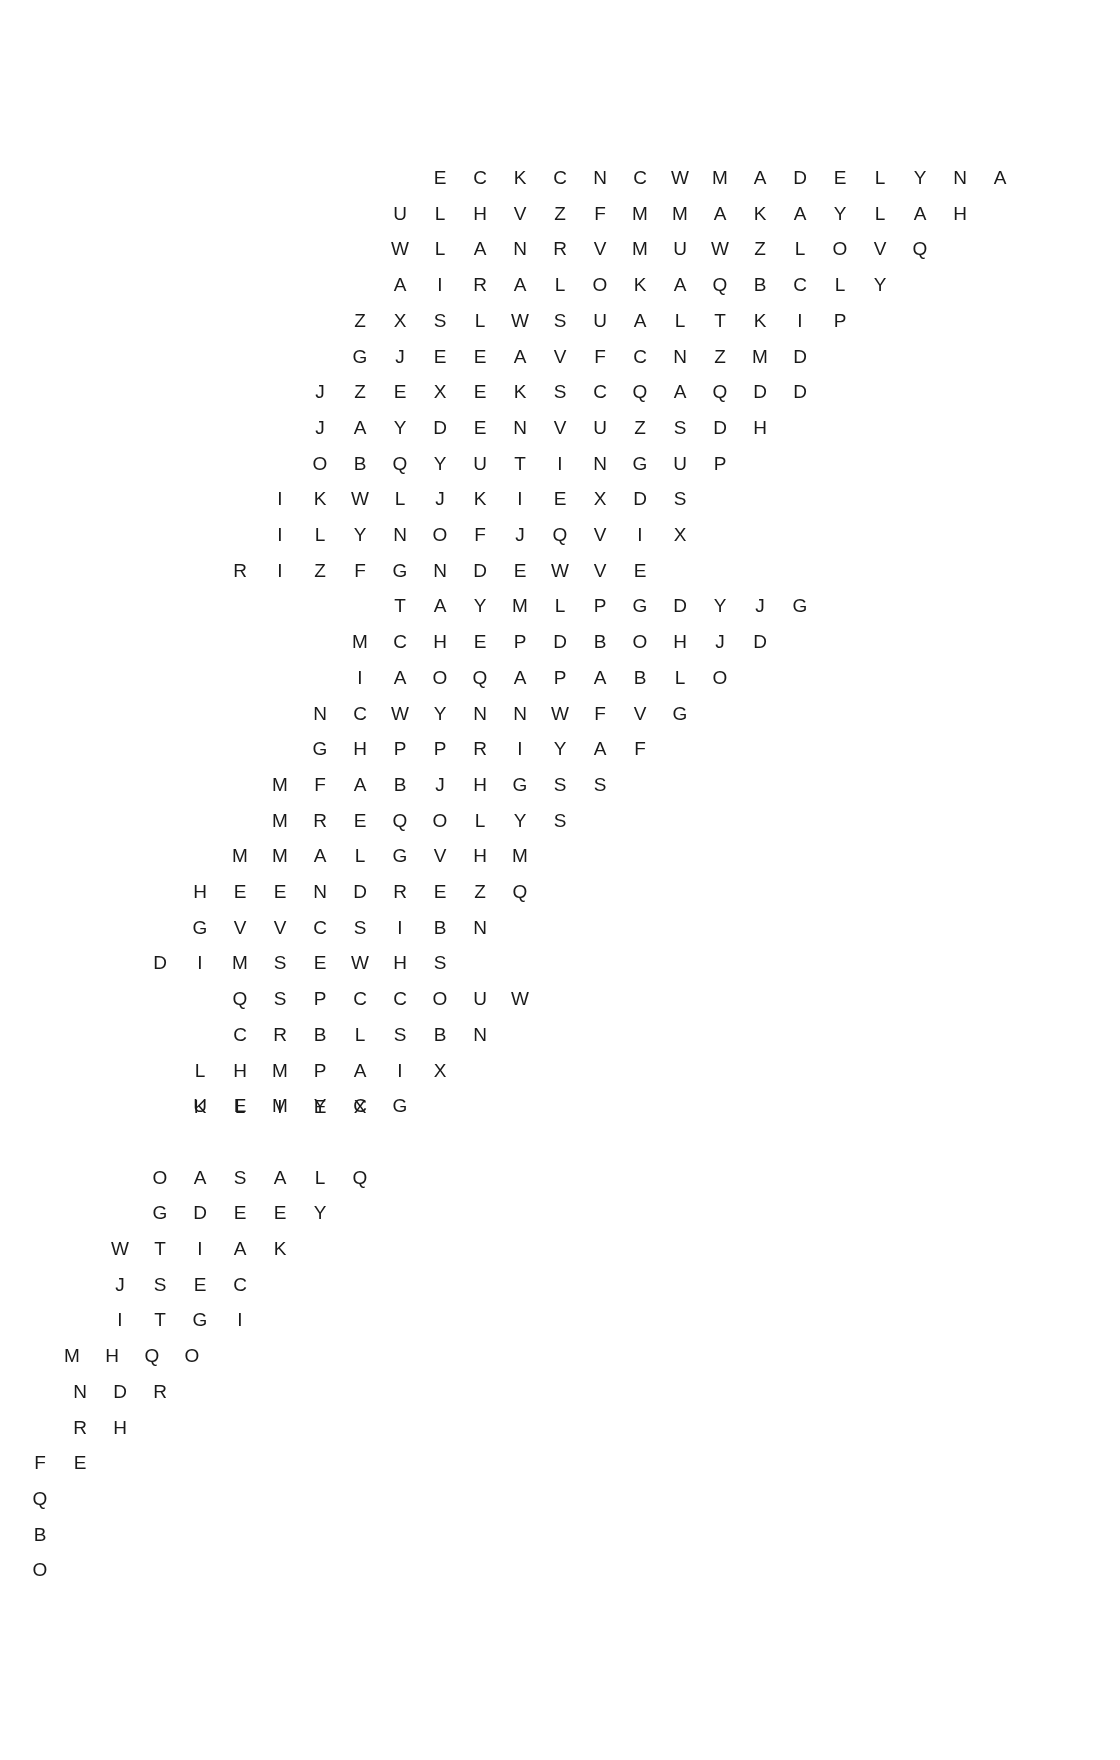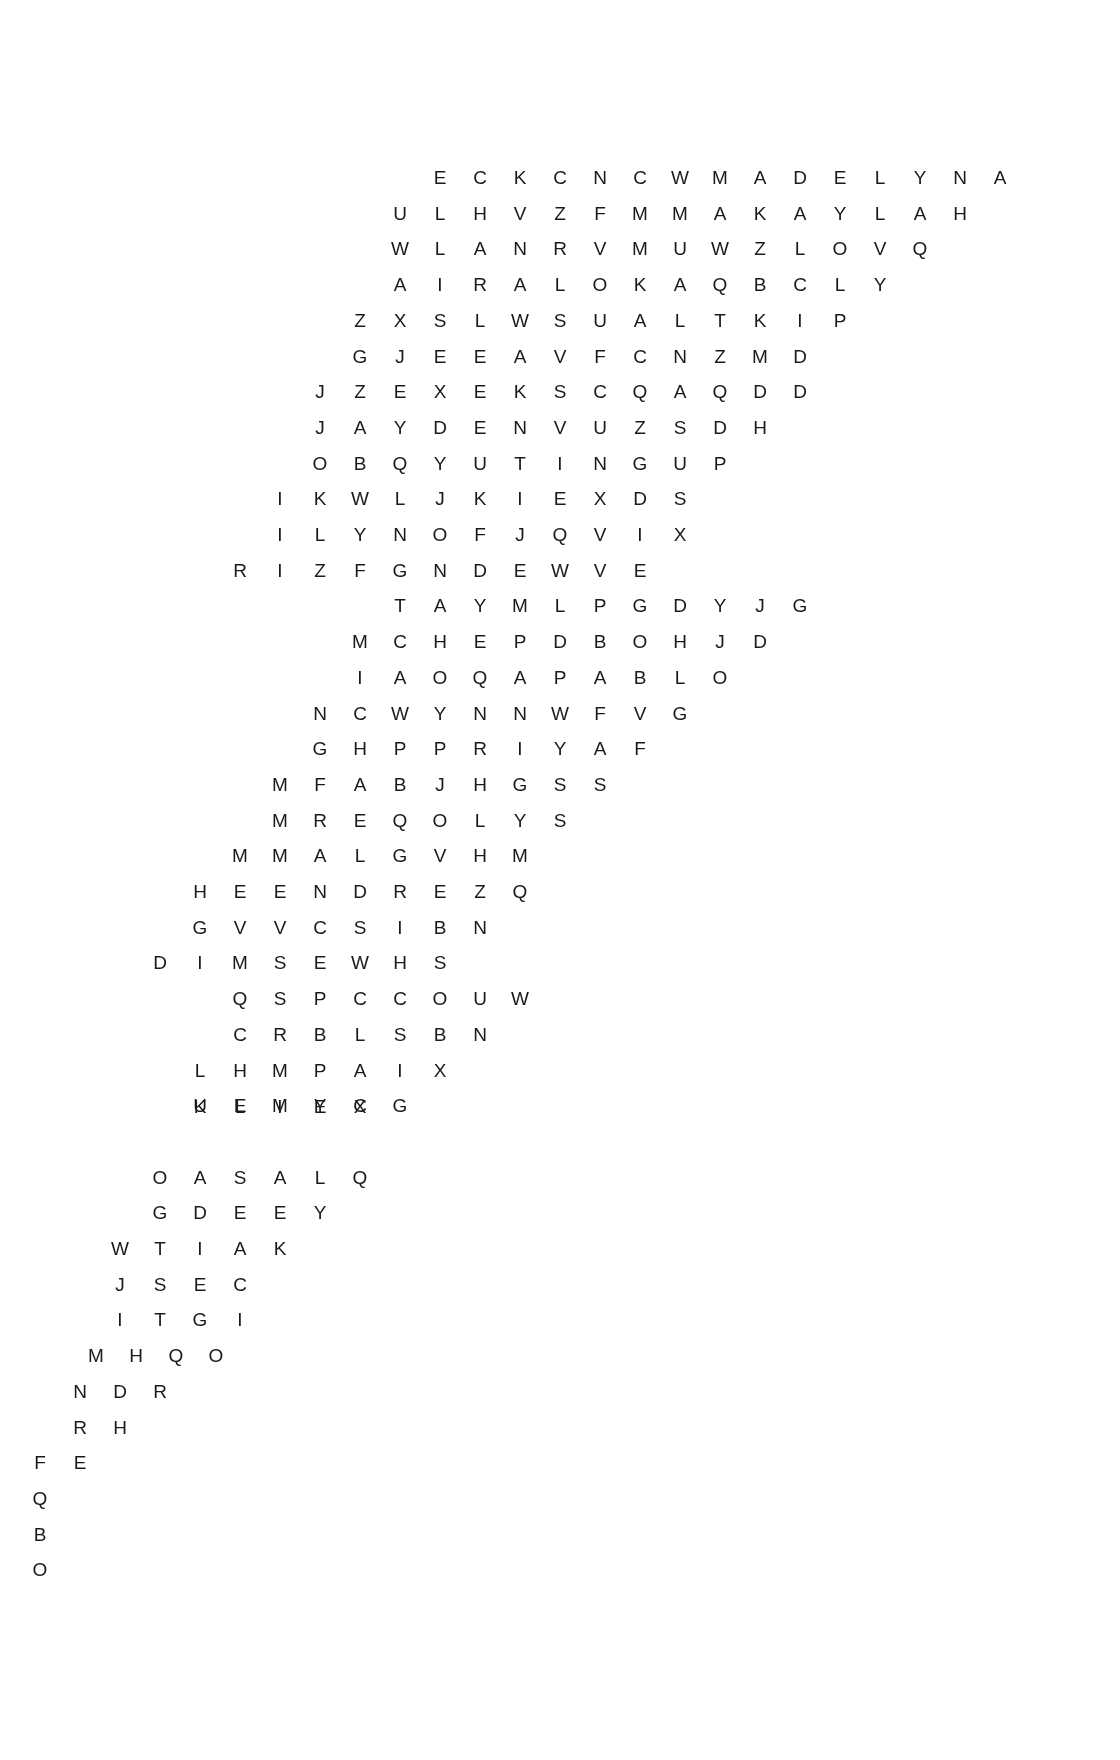--- a/index.html
+++ b/index.html
@@ -64,20 +64,20 @@
     <div class="grid-row" style="left: 220px; top: 989.1px; font-size: 19px;"><span class="cell" style="width: 40px;">Q</span><span class="cell" style="width: 40px;">S</span><span class="cell" style="width: 40px;">P</span><span class="cell" style="width: 40px;">C</span><span class="cell" style="width: 40px;">C</span><span class="cell" style="width: 40px;">O</span><span class="cell" style="width: 40px;">U</span><span class="cell" style="width: 40px;">W</span></div>
     <div class="grid-row" style="left: 220px; top: 1024.8px; font-size: 19px;"><span class="cell" style="width: 40px;">C</span><span class="cell" style="width: 40px;">R</span><span class="cell" style="width: 40px;">B</span><span class="cell" style="width: 40px;">L</span><span class="cell" style="width: 40px;">S</span><span class="cell" style="width: 40px;">B</span><span class="cell" style="width: 40px;">N</span></div>
     <div class="grid-row" style="left: 180px; top: 1060.5px; font-size: 19px;"><span class="cell" style="width: 40px;">L</span><span class="cell" style="width: 40px;">H</span><span class="cell" style="width: 40px;">M</span><span class="cell" style="width: 40px;">P</span><span class="cell" style="width: 40px;">A</span><span class="cell" style="width: 40px;">I</span><span class="cell" style="width: 40px;">X</span></div>
     <div class="grid-row" style="left: 180px; top: 1096.2px; font-size: 19px;"><span class="cell" style="width: 40px;">U</span><span class="cell" style="width: 40px;">E</span><span class="cell" style="width: 40px;">M</span><span class="cell" style="width: 40px;">Y</span><span class="cell" style="width: 40px;">C</span><span class="cell" style="width: 40px;">G</span></div>
     <div class="grid-row" style="left: 180px; top: 1097px; font-size: 19px;"><span class="cell" style="width: 40px;">K</span><span class="cell" style="width: 40px;">L</span><span class="cell" style="width: 40px;">I</span><span class="cell" style="width: 40px;">E</span><span class="cell" style="width: 40px;">X</span></div>
     <div class="grid-row" style="left: 140px; top: 1167.6px; font-size: 19px;"><span class="cell" style="width: 40px;">O</span><span class="cell" style="width: 40px;">A</span><span class="cell" style="width: 40px;">S</span><span class="cell" style="width: 40px;">A</span><span class="cell" style="width: 40px;">L</span><span class="cell" style="width: 40px;">Q</span></div>
     <div class="grid-row" style="left: 140px; top: 1203.3px; font-size: 19px;"><span class="cell" style="width: 40px;">G</span><span class="cell" style="width: 40px;">D</span><span class="cell" style="width: 40px;">E</span><span class="cell" style="width: 40px;">E</span><span class="cell" style="width: 40px;">Y</span></div>
     <div class="grid-row" style="left: 100px; top: 1239px; font-size: 19px;"><span class="cell" style="width: 40px;">W</span><span class="cell" style="width: 40px;">T</span><span class="cell" style="width: 40px;">I</span><span class="cell" style="width: 40px;">A</span><span class="cell" style="width: 40px;">K</span></div>
     <div class="grid-row" style="left: 100px; top: 1274.7px; font-size: 19px;"><span class="cell" style="width: 40px;">J</span><span class="cell" style="width: 40px;">S</span><span class="cell" style="width: 40px;">E</span><span class="cell" style="width: 40px;">C</span></div>
     <div class="grid-row" style="left: 100px; top: 1310.4px; font-size: 19px;"><span class="cell" style="width: 40px;">I</span><span class="cell" style="width: 40px;">T</span><span class="cell" style="width: 40px;">G</span><span class="cell" style="width: 40px;">I</span></div>
-    <div class="grid-row" style="left: 76px; top: 1346.1px; font-size: 19px;"><span class="cell" style="width: 40px;">M</span><span class="cell" style="width: 40px;">H</span><span class="cell" style="width: 40px;">Q</span><span class="cell" style="width: 40px;">O</span></div>
+    <div class="grid-row" style="left: 52px; top: 1346.1px; font-size: 19px;"><span class="cell" style="width: 40px;">M</span><span class="cell" style="width: 40px;">H</span><span class="cell" style="width: 40px;">Q</span><span class="cell" style="width: 40px;">O</span></div>
     <div class="grid-row" style="left: 60px; top: 1381.8px; font-size: 19px;"><span class="cell" style="width: 40px;">N</span><span class="cell" style="width: 40px;">D</span><span class="cell" style="width: 40px;">R</span></div>
     <div class="grid-row" style="left: 60px; top: 1417.5px; font-size: 19px;"><span class="cell" style="width: 40px;">R</span><span class="cell" style="width: 40px;">H</span></div>
     <div class="grid-row" style="left: 20px; top: 1453.2px; font-size: 19px;"><span class="cell" style="width: 40px;">F</span><span class="cell" style="width: 40px;">E</span></div>
     <div class="grid-row" style="left: 20px; top: 1488.9px; font-size: 19px;"><span class="cell" style="width: 40px;">Q</span></div>
     <div class="grid-row" style="left: 20px; top: 1524.6px; font-size: 19px;"><span class="cell" style="width: 40px;">B</span></div>
     <div class="grid-row" style="left: 20px; top: 1560.3px; font-size: 19px;"><span class="cell" style="width: 40px;">O</span></div>
   </div>
 
 </body></html>

